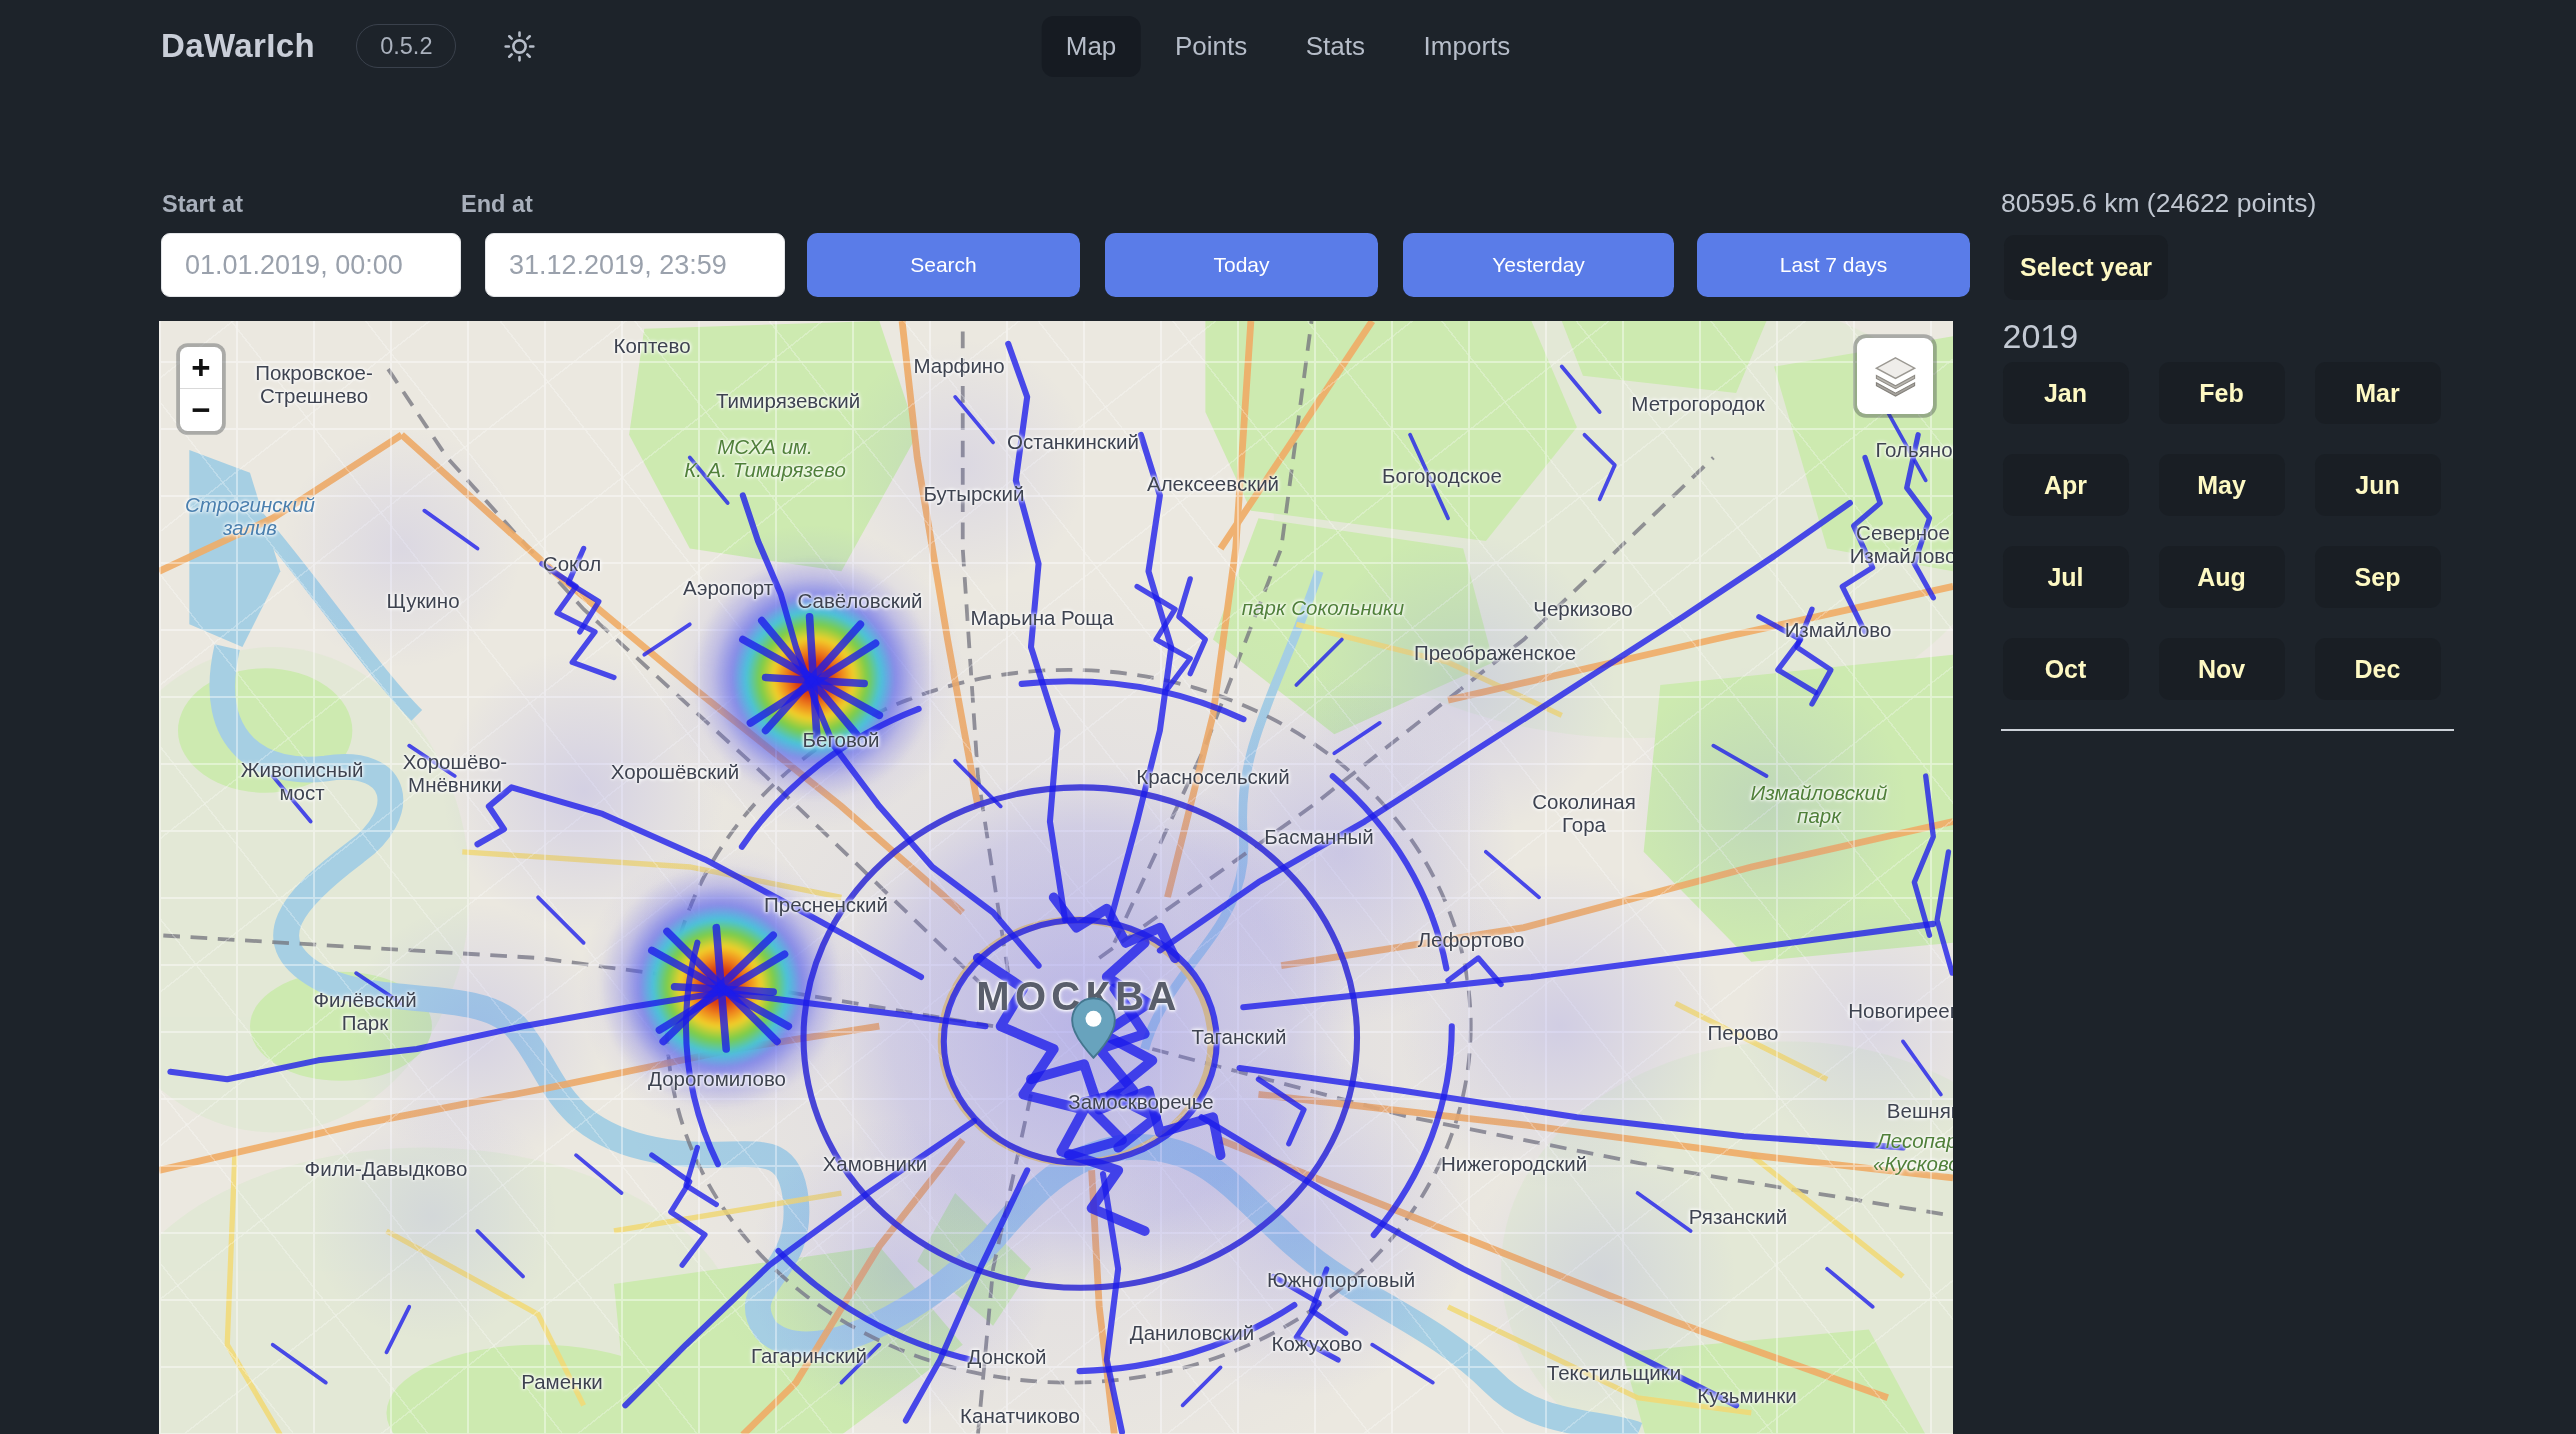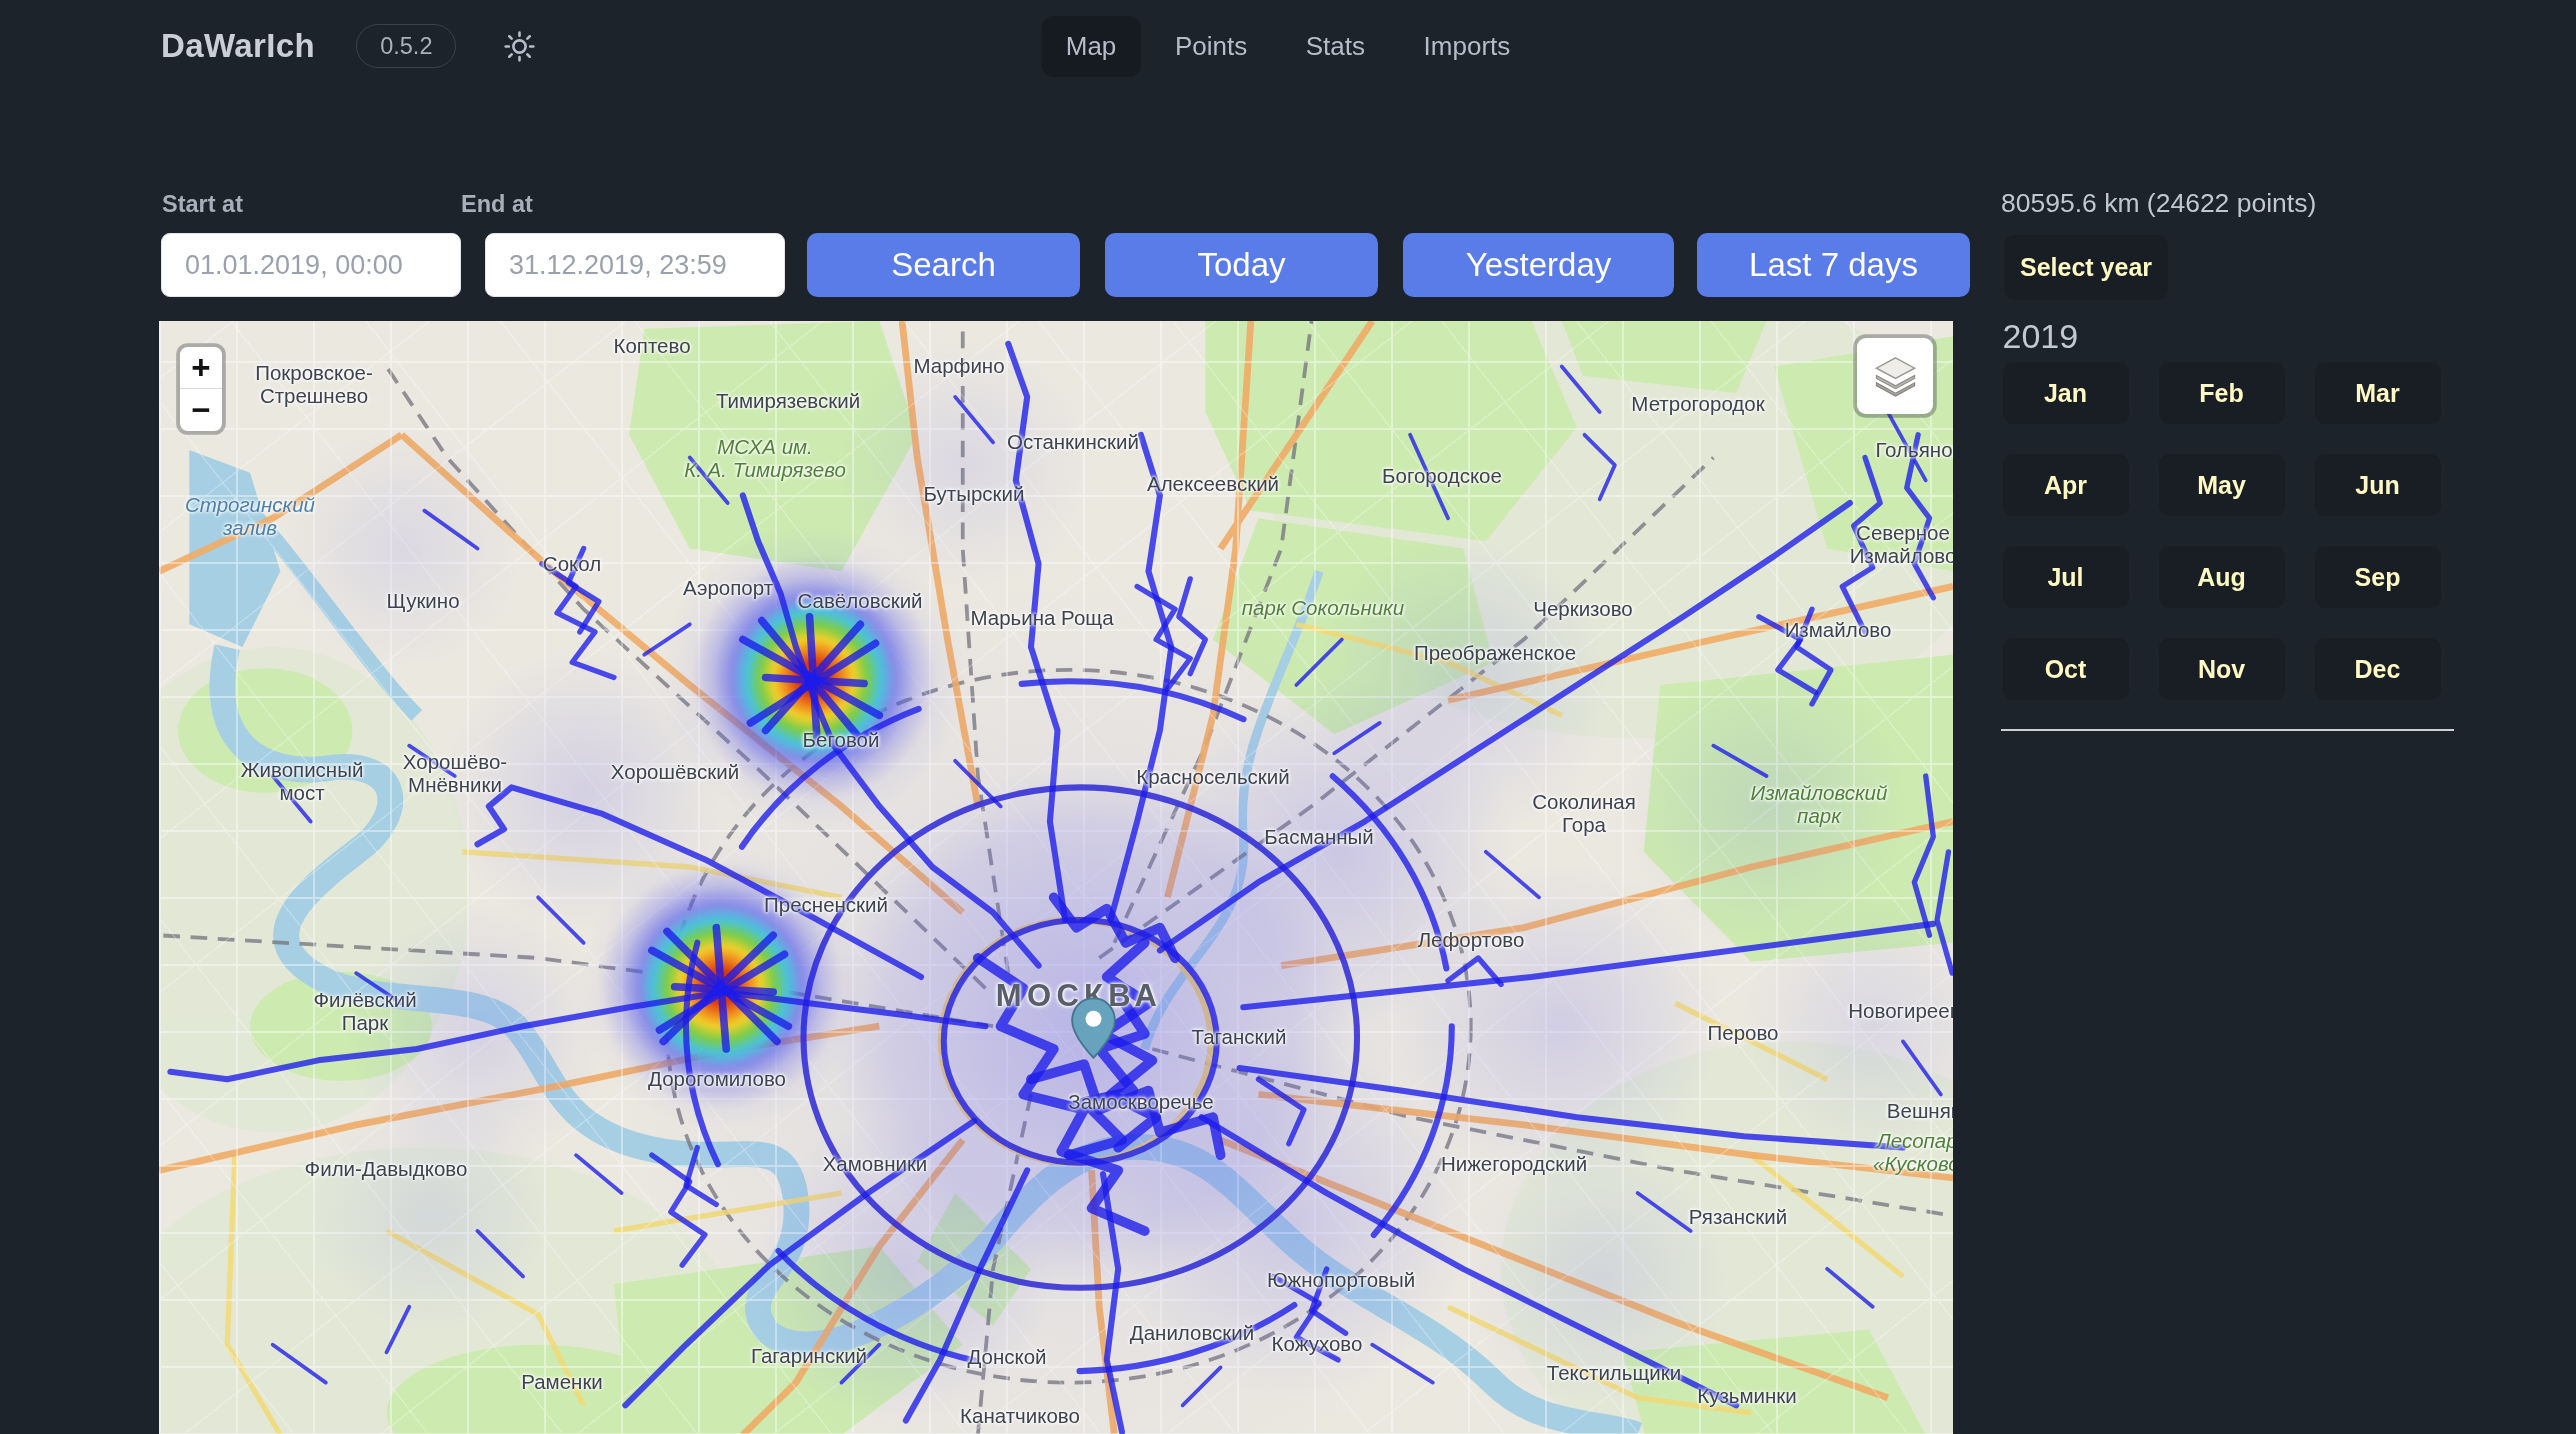--- a/index.html
+++ b/index.html
@@ -14,21 +14,21 @@
   .theme-btn { width:44px; height:44px; display:flex; align-items:center; justify-content:center; cursor:pointer; }
   .tabs { position:absolute; left:50%; top:0; transform:translateX(-50%); height:92px; display:flex; align-items:center; gap:10.6px; }
   .tab { font-size:26px; color:#b6bdc9; padding:15px 24px; border-radius:12px; cursor:pointer; }
   .tab.active { background:#161b22; }
   .account { position:absolute; right:129px; top:0; height:92px; display:flex; align-items:center; gap:12px; cursor:pointer; }
   .account .email { font-size:26px; color:#b6bdc9; }
 
   
   .flabel { position:absolute; font-size:23.5px; font-weight:700; color:#a8afbb; }
   .dt-input { position:absolute; width:300px; height:64px; background:#ffffff; border:0.8px solid #e3e5e8; border-radius:9px; font-family:"Liberation Sans",sans-serif; font-size:27px; color:#9aa1ac; padding:0 23px; }
-  .btn-blue { position:absolute; height:64px; background:#5a7ce8; color:#ffffff; border:none; border-radius:10.6px; font-family:"Liberation Sans",sans-serif; font-size:33px; font-weight:500; cursor:pointer; }
+  .btn-blue { position:absolute; height:64px; background:#5a7ce8; color:#ffffff; border:none; border-radius:10.6px; font-family:"Liberation Sans",sans-serif; font-size:21px; font-weight:500; cursor:pointer; }
 
   
   .sidebar { position:absolute; left:2001px; top:182px; width:453px; }
   .summary { position:absolute; left:0; top:6px; font-size:26.5px; color:#c0c7d1; white-space:nowrap; }
   .btn-dark { background:#191e24; color:#fef9c3; border:none; border-radius:10.6px; font-family:"Liberation Sans",sans-serif; font-size:25px; font-weight:600; cursor:pointer; }
   .select-year { position:absolute; left:3px; top:53px; width:164px; height:65px; }
   .year-head { position:absolute; left:1.5px; top:135px; font-size:34px; font-weight:500; color:#c3c9d3; }
   .months { position:absolute; left:1.5px; top:180px; display:grid; grid-template-columns:repeat(3,126px); column-gap:30px; row-gap:30px; }
   .months .btn-dark { width:126px; height:62px; }
   .side-divider { position:absolute; left:0; top:547px; width:453px; border-top:2.3px solid #ccd1d8; }
@@ -57,21 +57,21 @@
     radial-gradient(circle 167px at 243px 227px, rgba(104,98,240,.12), transparent 72%),
     radial-gradient(circle 174px at 804px 144px, rgba(104,98,240,.12), transparent 72%),
     radial-gradient(circle 190px at 1440px 955px, rgba(104,98,240,.14), transparent 72%),
     radial-gradient(circle 174px at 273px 895px, rgba(104,98,240,.12), transparent 72%),
     radial-gradient(circle 576px at 917px 720px, rgba(104,98,240,.12), transparent 80%); }
   .heatspot { position:absolute; width:243px; height:243px; border-radius:50%; filter:blur(2.3px); background:
     radial-gradient(circle closest-side, #d63614 0 13%, #ef831c 23%, #f2d02a 33%, #7ccd49 44%, #49c3da 55%, rgba(72,82,235,.55) 67%, rgba(92,92,235,.22) 83%, transparent 100%); }
   .tracks { position:absolute; left:0; top:0; }
   .ml { position:absolute; transform:translate(-50%,-50%); font-size:20.5px; font-weight:500; line-height:1.12; color:#3e4350; text-align:center; white-space:pre-line; text-shadow:0 0 3px #fff,0 0 3.8px #fff,0 0 5.3px #fff; pointer-events:none; }
   .ml.park { color:#50803a; font-style:italic; }
-  .ml.city { font-size:31px; font-weight:600; letter-spacing:5.3px; color:#595e6b; }
+  .ml.city { font-size:40px; font-weight:600; letter-spacing:5.3px; color:#595e6b; }
   .ml.uni { color:#7a5b45; font-style:italic; }
   .ml.water { color:#4a7fae; font-style:italic; }
 
   
   .zoomctl { position:absolute; left:21px; top:26px; width:42px; background:#fff; border-radius:7.6px; box-shadow:0 0 0 3.8px rgba(50,55,60,.35); overflow:hidden; }
   .zoomctl .zbtn { width:42px; height:42px; display:flex; align-items:center; justify-content:center; font-size:33px; font-weight:700; color:#111; cursor:pointer; }
   .zoomctl .zbtn:first-child { border-bottom:1.5px solid #d9d9d9; }
   .layersctl { position:absolute; right:20px; top:16.7px; width:76px; height:76px; background:#fff; border-radius:9px; box-shadow:0 0 0 3.8px rgba(50,55,60,.35); display:flex; align-items:center; justify-content:center; cursor:pointer; }
   .marker { position:absolute; left:910px; top:675px; }
 </style>

